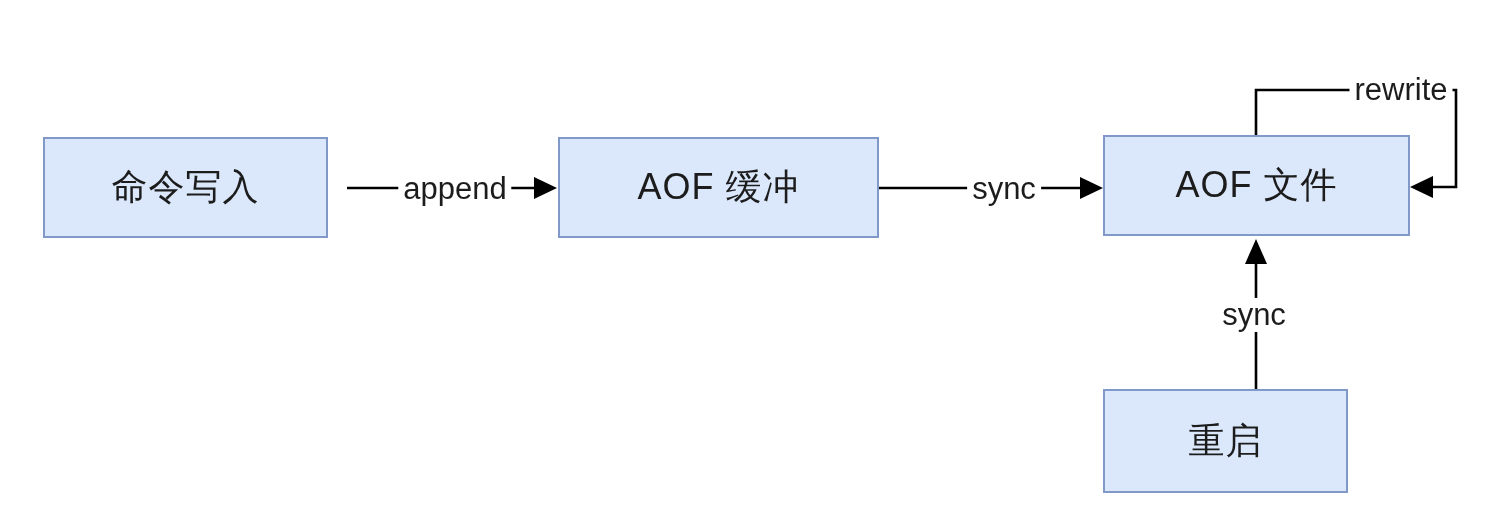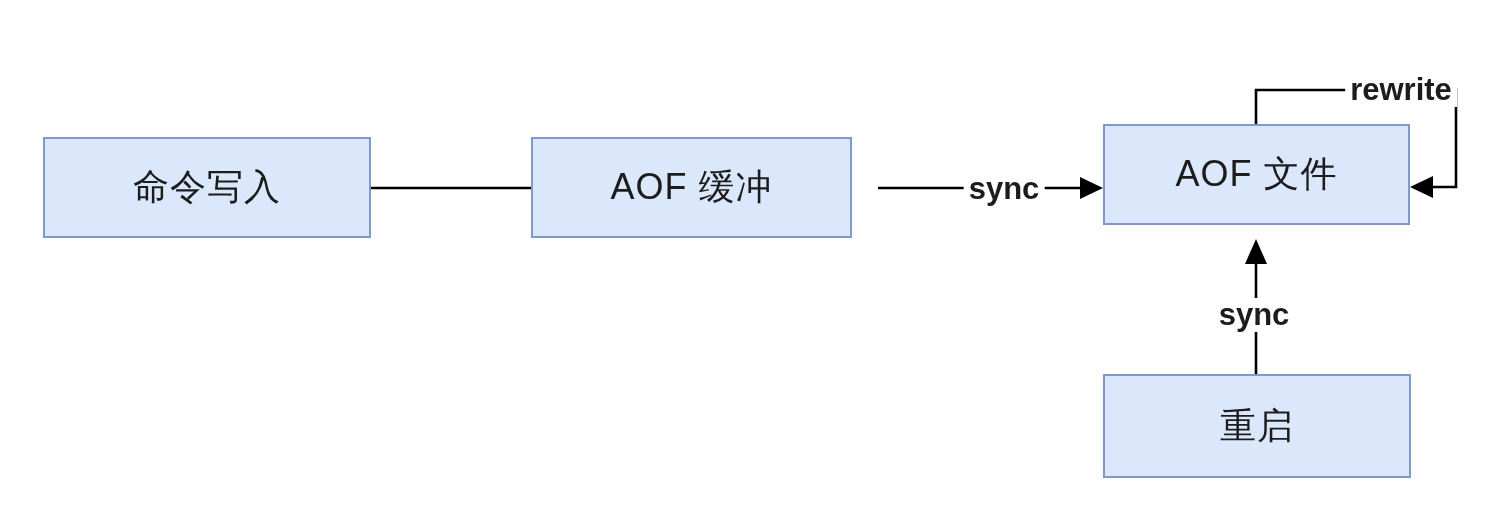--- a/index.html
+++ b/index.html
@@ -54,26 +54,25 @@
   }
   .edge-label {
     position: absolute;
     transform: translate(-50%, -50%);
     background: var(--bg-color);
     padding: 0 5px;
     font-size: 31px;
     color: var(--text-color);
     white-space: nowrap;
     line-height: 1.1;
-    font-weight: bold;
   }
-  #node-command-write { left: 43px;  top: 137px; width: 328px; height: 101px; }
-  #node-aof-buffer    { left: 531px; top: 137px; width: 321px; height: 101px; }
-  #node-aof-file      { left: 1103px; top: 124px; width: 307px; height: 101px; }
-  #node-restart       { left: 1103px; top: 374px; width: 308px; height: 104px; }
+  #node-command-write { left: 43px;  top: 137px; width: 285px; height: 101px; }
+  #node-aof-buffer    { left: 558px; top: 137px; width: 321px; height: 101px; }
+  #node-aof-file      { left: 1103px; top: 135px; width: 307px; height: 101px; }
+  #node-restart       { left: 1103px; top: 389px; width: 245px; height: 104px; }
   #label-append  { left: 455px;  top: 189px; }
   #label-sync    { left: 1004px;  top: 189px; }
   #label-rewrite { left: 1401px; top: 90px;  }
   #label-load    { left: 1254px; top: 315px; }
 </style>
 </head>
 <body>
 
 <div class="canvas">
 
@@ -109,17 +108,18 @@
   </div>
 
   <div class="node" id="node-aof-file">
     <span class="node-label">AOF 文件</span>
   </div>
 
   <div class="node" id="node-restart">
     <span class="node-label">重启</span>
   </div>
 
+  <span class="edge-label" id="label-append">append</span>
   <span class="edge-label" id="label-sync">sync</span>
   <span class="edge-label" id="label-rewrite">rewrite</span>
   <span class="edge-label" id="label-load">sync</span>
 
 </div>
 
 </body></html>

